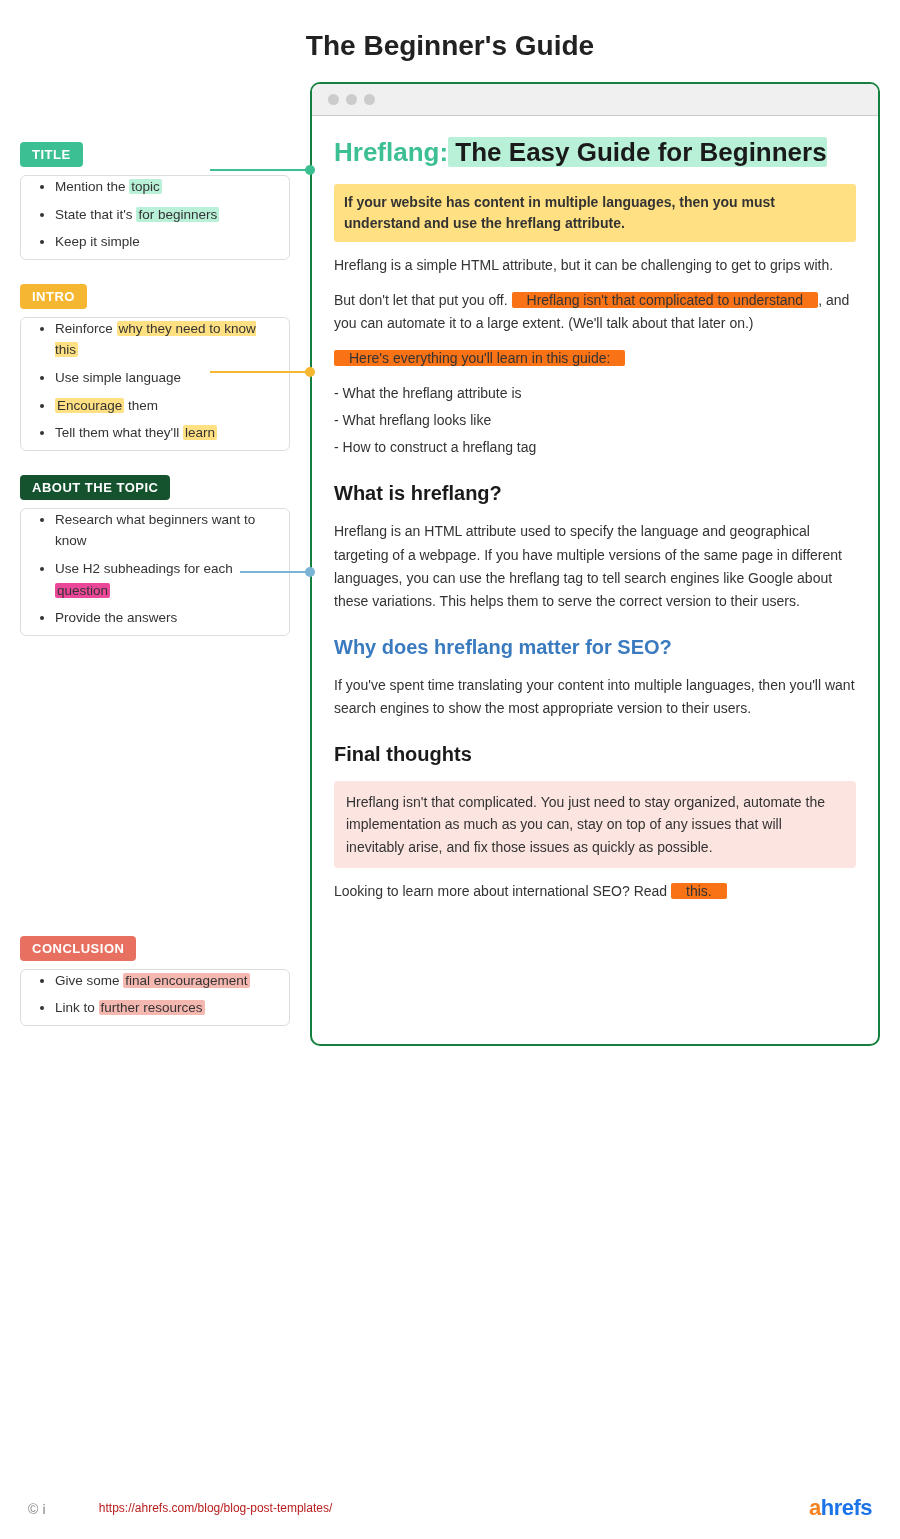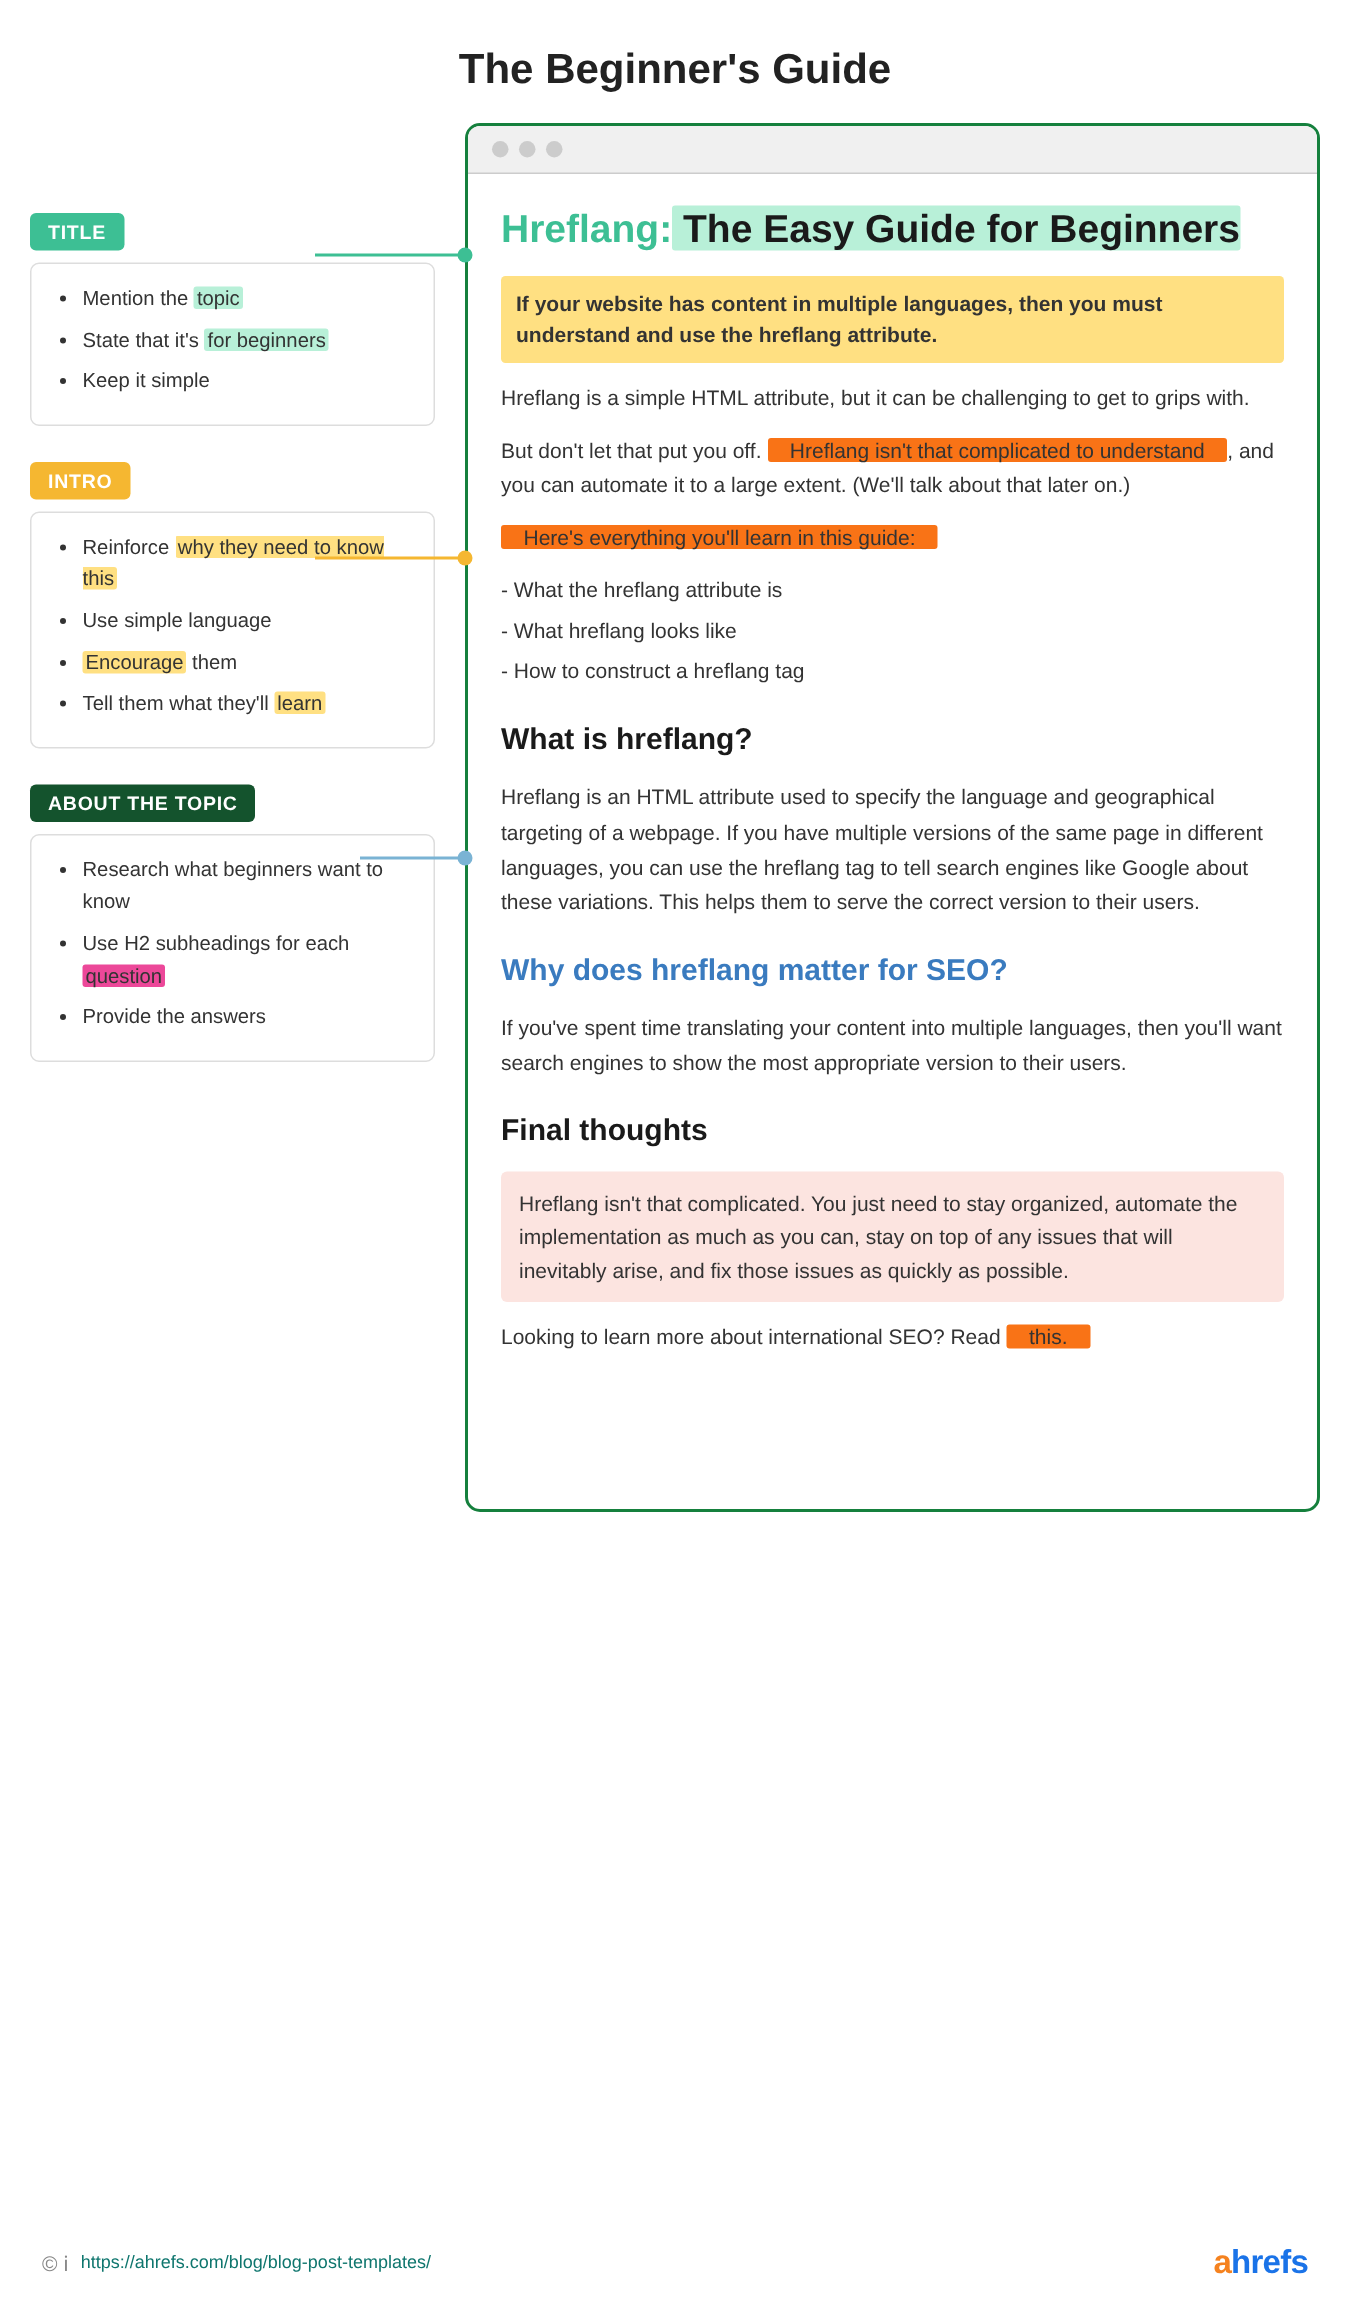--- a/index.html
+++ b/index.html
@@ -52,21 +52,21 @@
     }
     .label-green { background: #3dbf94; }
     .label-yellow { background: #f5b731; }
     .label-blue { background: #14532d; }
     .label-red { background: #e87060; }
 
     .section-card {
       background: #fff;
       border: 1.5px solid #ddd;
       border-radius: 6px;
-      padding: 12px 16px;
+      padding: 0 16px;
       font-size: 13.5px;
       color: #333;
       line-height: 1.6;
     }
 
     .section-card ul {
       list-style: disc;
       padding-left: 18px;
     }
 
@@ -264,20 +264,29 @@
           <ul>
             <li>Research what beginners want to know</li>
             <li>Use H2 subheadings for each <span class="highlight-blue">question</span></li>
             <li>Provide the answers</li>
           </ul>
         </div>
       </div>
 
       <div style="height: 280px;"></div>
 
+      <div class="section-block">
+        <span class="section-label label-red">CONCLUSION</span>
+        <div class="section-card">
+          <ul>
+            <li>Give some <span class="highlight-red">final encouragement</span></li>
+            <li>Link to <span class="highlight-red">further resources</span></li>
+          </ul>
+        </div>
+      </div>
 
     </div>
 
     <svg class="connectors-svg" xmlns="http://www.w3.org/2000/svg">
 
       <line x1="210" y1="88" x2="310" y2="88" stroke="#3dbf94" stroke-width="2"></line>
       <circle cx="310" cy="88" r="5" fill="#3dbf94"></circle>
 
       <line x1="210" y1="290" x2="310" y2="290" stroke="#f5b731" stroke-width="2"></line>
       <circle cx="310" cy="290" r="5" fill="#f5b731"></circle>
@@ -331,20 +340,20 @@
           <span>Looking to learn more about international SEO? Read </span><span class="inline-highlight-yellow" style="cursor:pointer;">this.</span>
         </p>
 
       </div>
     </div>
   </div>
 
   <div class="footer">
     <div class="footer-left">
       <span class="cc-icon">© ℹ</span>
-      <span style="cursor:pointer; color:#0f766e;">https://ahrefs.com/blog/blog-post-templates/</span>
+      <span style="cursor:pointer; color:#b91c1c;margin-left:45px;">https://ahrefs.com/blog/blog-post-templates/</span>
     </div>
     <div class="footer-brand">
       <span style="color:#f5821f;">a</span><span style="color:#1a73e8;">hrefs</span>
     </div>
   </div>
 
 </div>
 
 </body></html>

